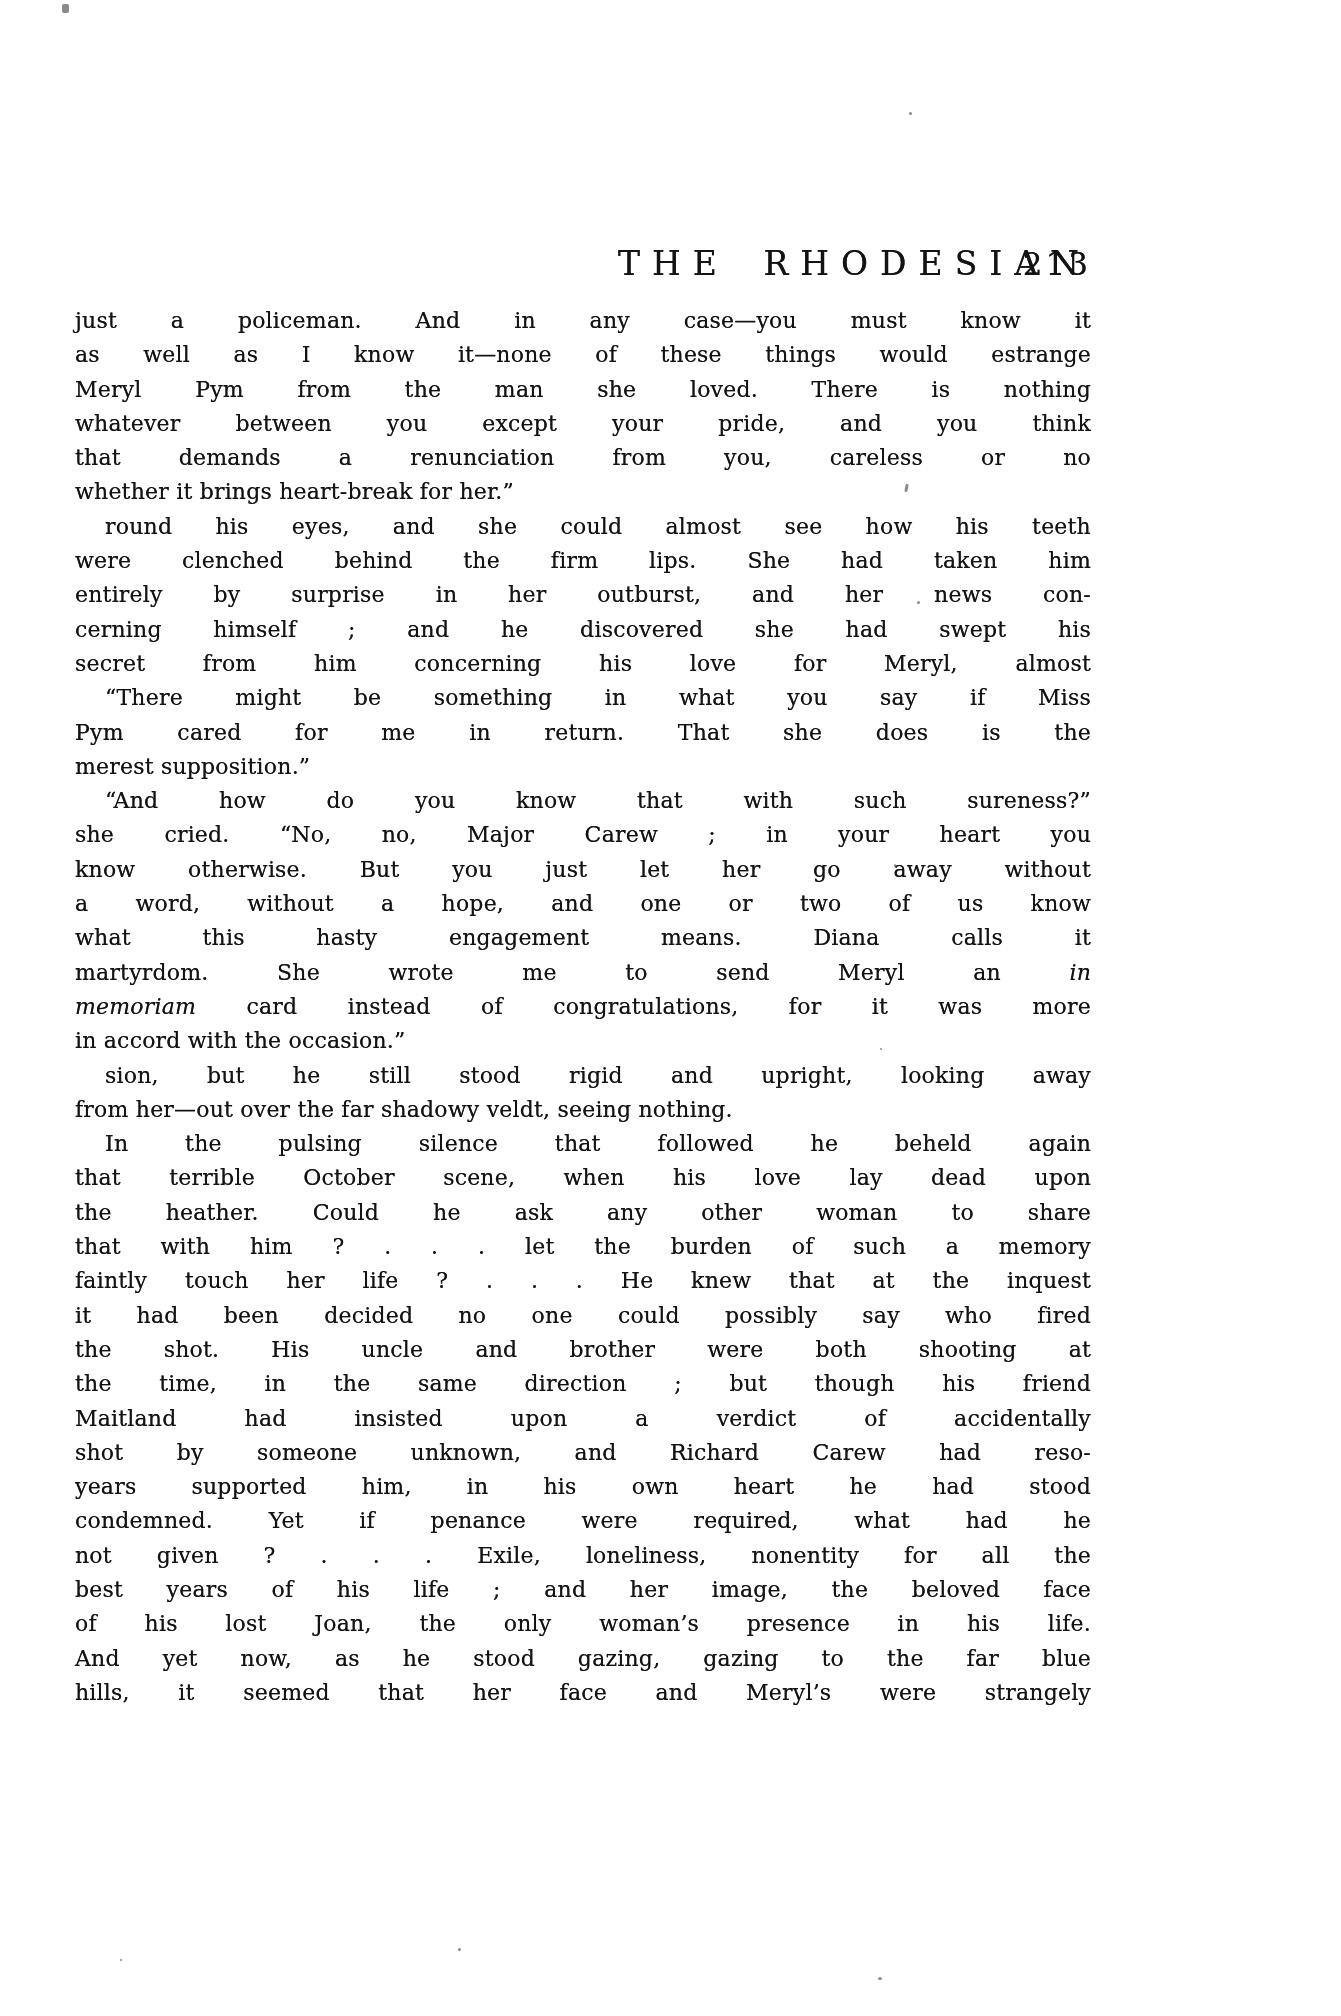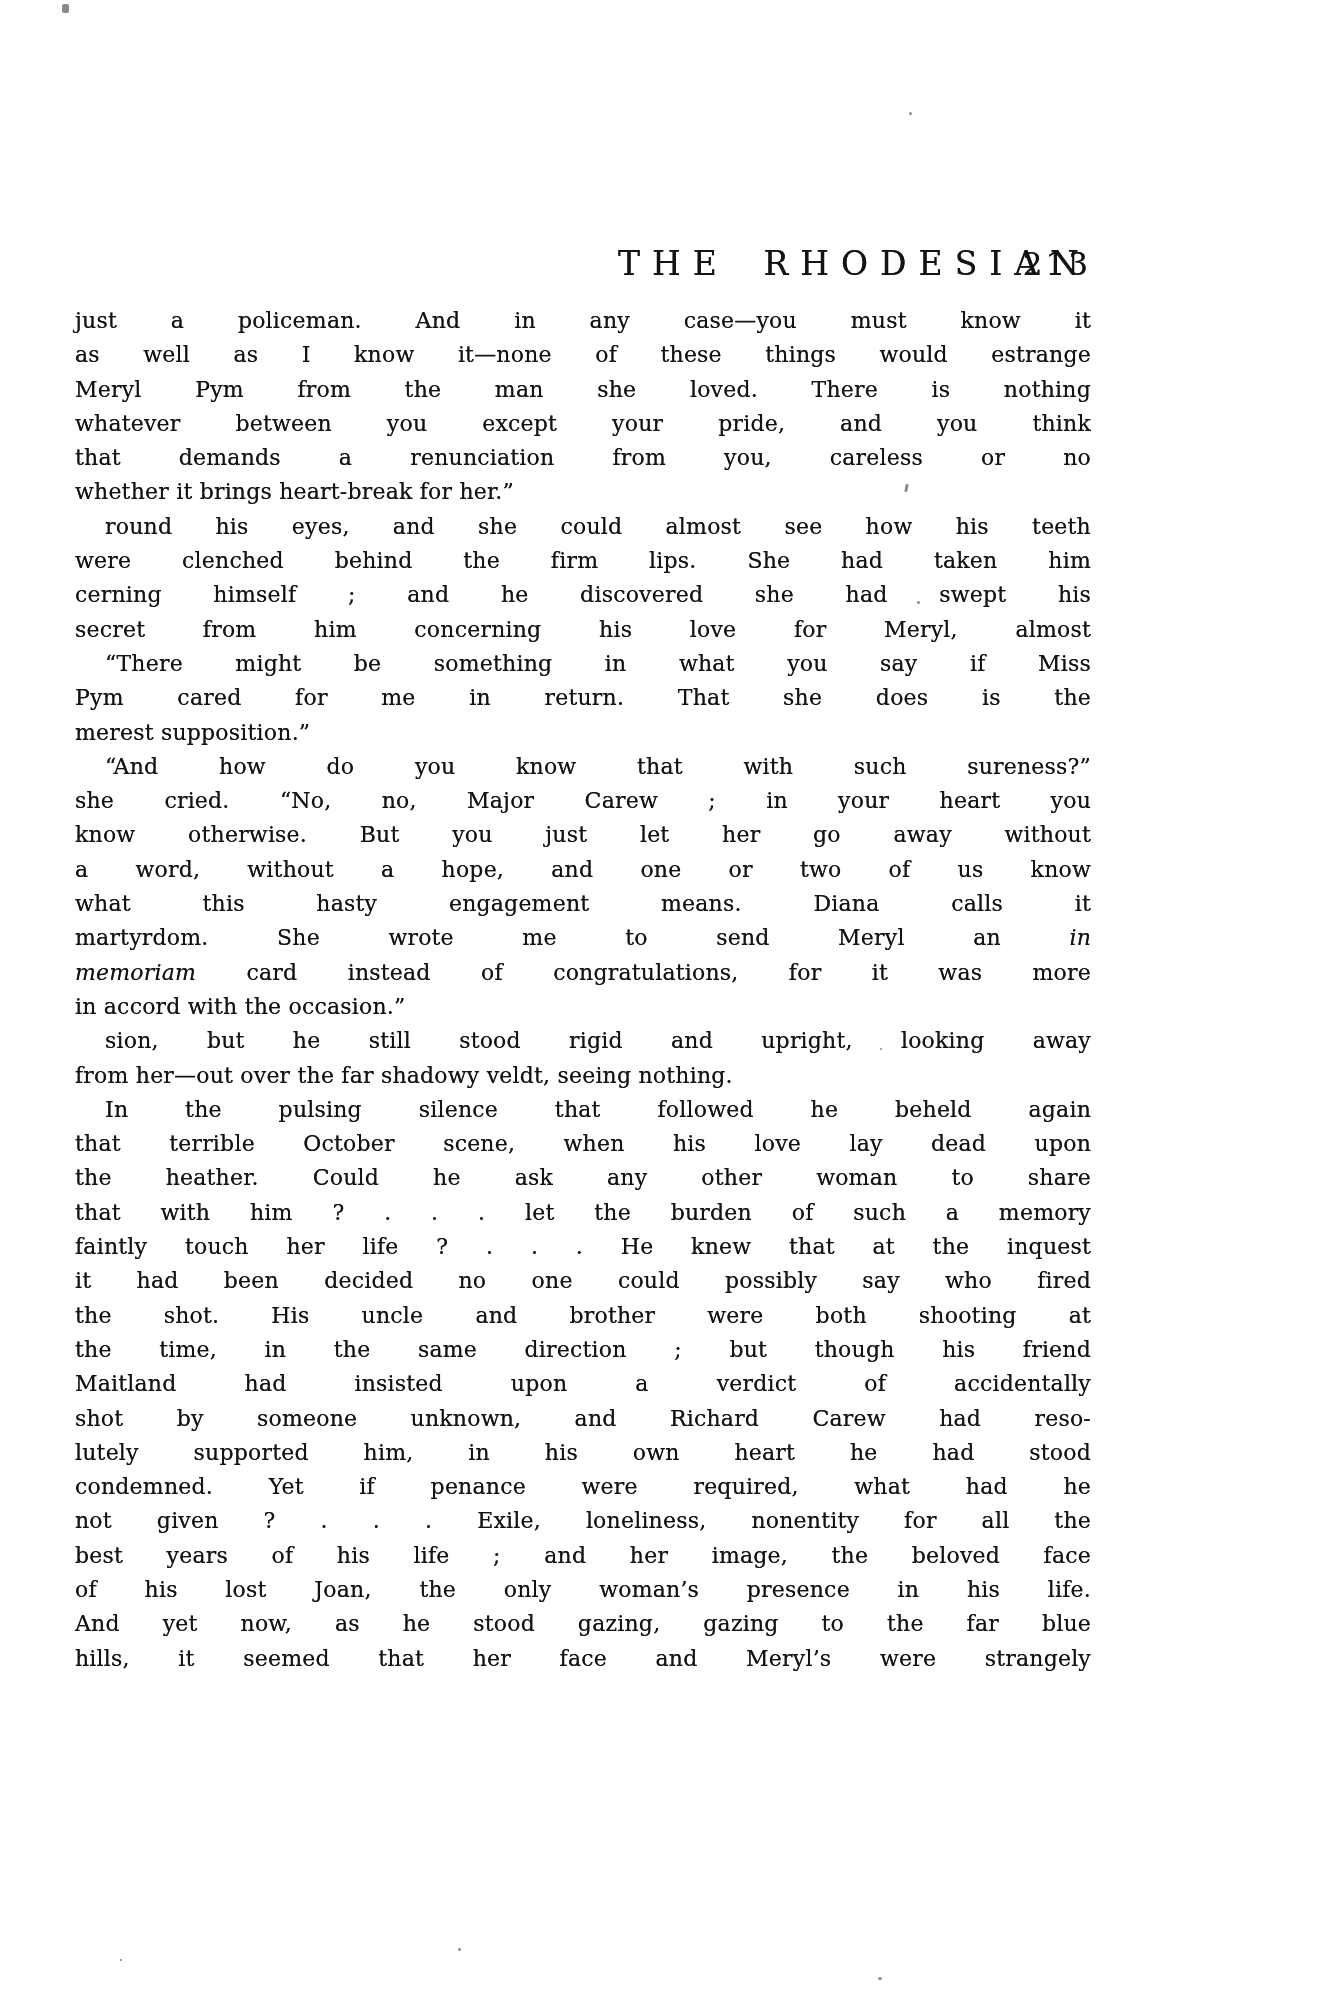--- a/index.html
+++ b/index.html
@@ -72,20 +72,21 @@
         <div class="line">just a policeman. And in any case—you must know it</div>
         <div class="line">as well as I know it—none of these things would estrange</div>
         <div class="line">Meryl Pym from the man she loved. There is nothing</div>
         <div class="line">whatever between you except your pride, and you think</div>
         <div class="line">that demands a renunciation from you, careless or no</div>
         <div class="line no-j">whether it brings heart-break for her.”</div>
       </div>
       <div class="para indent">
         <div class="line">round his eyes, and she could almost see how his teeth</div>
         <div class="line">were clenched behind the firm lips. She had taken him</div>
+        <div class="line">entirely by surprise in her outburst, and her news con-</div>
         <div class="line">cerning himself ; and he discovered she had swept his</div>
         <div class="line">secret from him concerning his love for Meryl, almost</div>
       </div>
       <div class="para indent">
         <div class="line">“There might be something in what you say if Miss</div>
         <div class="line">Pym cared for me in return. That she does is the</div>
         <div class="line no-j">merest supposition.”</div>
       </div>
       <div class="para indent">
         <div class="line">“And how do you know that with such sureness?”</div>
@@ -105,21 +106,21 @@
         <div class="line">In the pulsing silence that followed he beheld again</div>
         <div class="line">that terrible October scene, when his love lay dead upon</div>
         <div class="line">the heather. Could he ask any other woman to share</div>
         <div class="line">that with him ? . . . let the burden of such a memory</div>
         <div class="line">faintly touch her life ? . . . He knew that at the inquest</div>
         <div class="line">it had been decided no one could possibly say who fired</div>
         <div class="line">the shot. His uncle and brother were both shooting at</div>
         <div class="line">the time, in the same direction ; but though his friend</div>
         <div class="line">Maitland had insisted upon a verdict of accidentally</div>
         <div class="line">shot by someone unknown, and Richard Carew had reso-</div>
-        <div class="line">lutely supported him, in his own heart he had stood</div>
+        <div class="line">years supported him, in his own heart he had stood</div>
         <div class="line">condemned. Yet if penance were required, what had he</div>
         <div class="line">not given ? . . . Exile, loneliness, nonentity for all the</div>
         <div class="line">best years of his life ; and her image, the beloved face</div>
         <div class="line">of his lost Joan, the only woman’s presence in his life.</div>
         <div class="line">And yet now, as he stood gazing, gazing to the far blue</div>
         <div class="line">hills, it seemed that her face and Meryl’s were strangely</div>
       </div>
     </main>
 </div>
 

